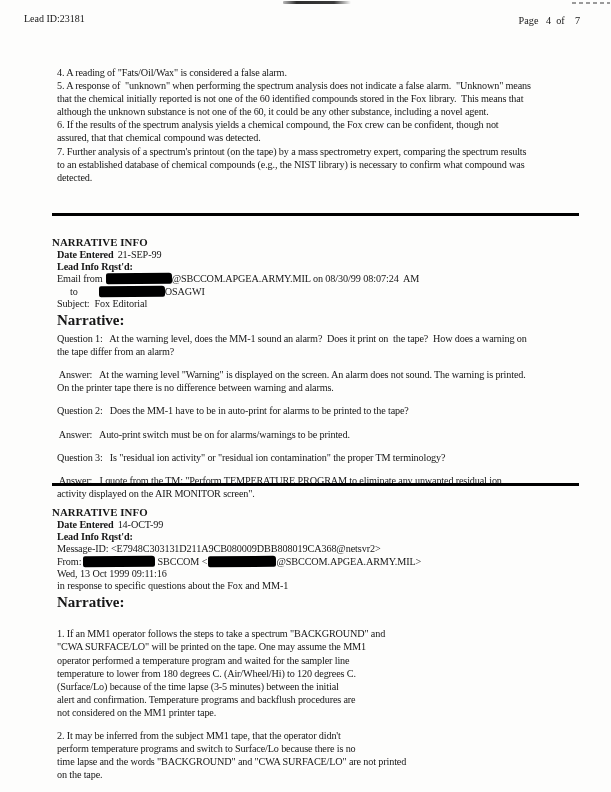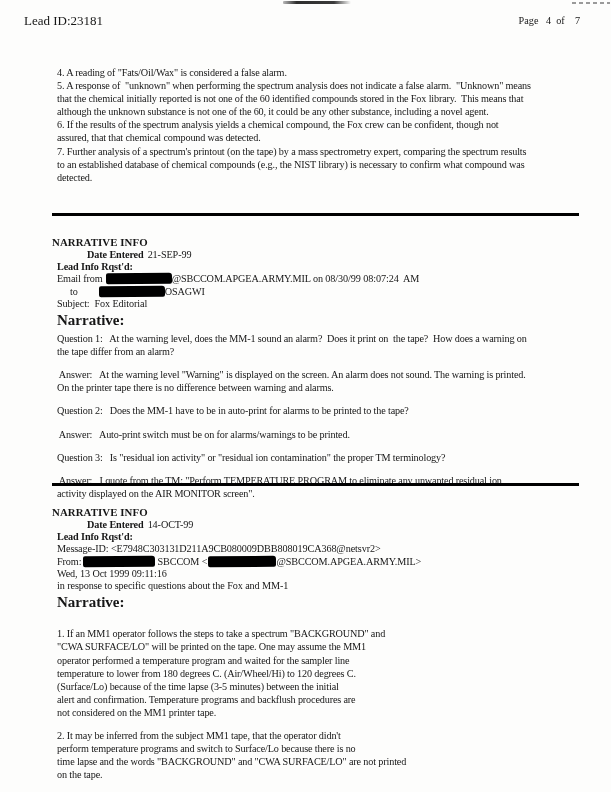--- a/index.html
+++ b/index.html
@@ -7,39 +7,39 @@
   body {
     position:relative;
     background:#fdfdfc;
     font-family:"Liberation Serif", serif;
     color:#161616;
     overflow:hidden;
   }
   .page { position:absolute; inset:0; }
 
   
-  .hdr-lead { position:absolute; left:24px; top:13px; font-size:13px; white-space:pre; }
+  .hdr-lead { position:absolute; left:24px; top:13px; font-size:10px; white-space:pre; }
   .hdr-page { position:absolute; right:31px; top:15px; font-size:10.2px; white-space:pre; }
 
   
   .artifact-line {
     position:absolute; left:283px; top:1px; width:68px; height:3px;
     background:linear-gradient(to right,#b9b9b9,#2e2e2e 20%,#3a3a3a 75%,rgba(120,120,120,0));
     border-radius:1px;
   }
   .artifact-dashes {
     position:absolute; left:572px; top:2px; width:38px; height:2px;
     background:repeating-linear-gradient(to right,#9a9a9a 0 4px,transparent 4px 7px);
   }
 
   
   .doc-line { font-size:10.2px; line-height:13.1px; letter-spacing:-0.15px; white-space:pre; }
   .meta-line { font-size:10.2px; line-height:12.2px; letter-spacing:-0.1px; white-space:pre; }
   .b { font-weight:bold; }
-  .lbl { font-weight:bold; margin-right:4px;margin-left:30px; }
+  .lbl { font-weight:bold; margin-right:4px; }
   .para { margin-bottom:10px; }
 
   
   .intro { position:absolute; left:57px; top:66px; width:530px; }
 
   .section { position:absolute; left:52px; width:527px; border-top:3px solid #000; padding-top:20px; }
   .section-1 { top:213px; }
   .section-2 { top:483px; }
   .section-title { font-size:10.8px; font-weight:bold; line-height:13px; letter-spacing:0.1px; }
   .section .meta { padding-left:5px; }

